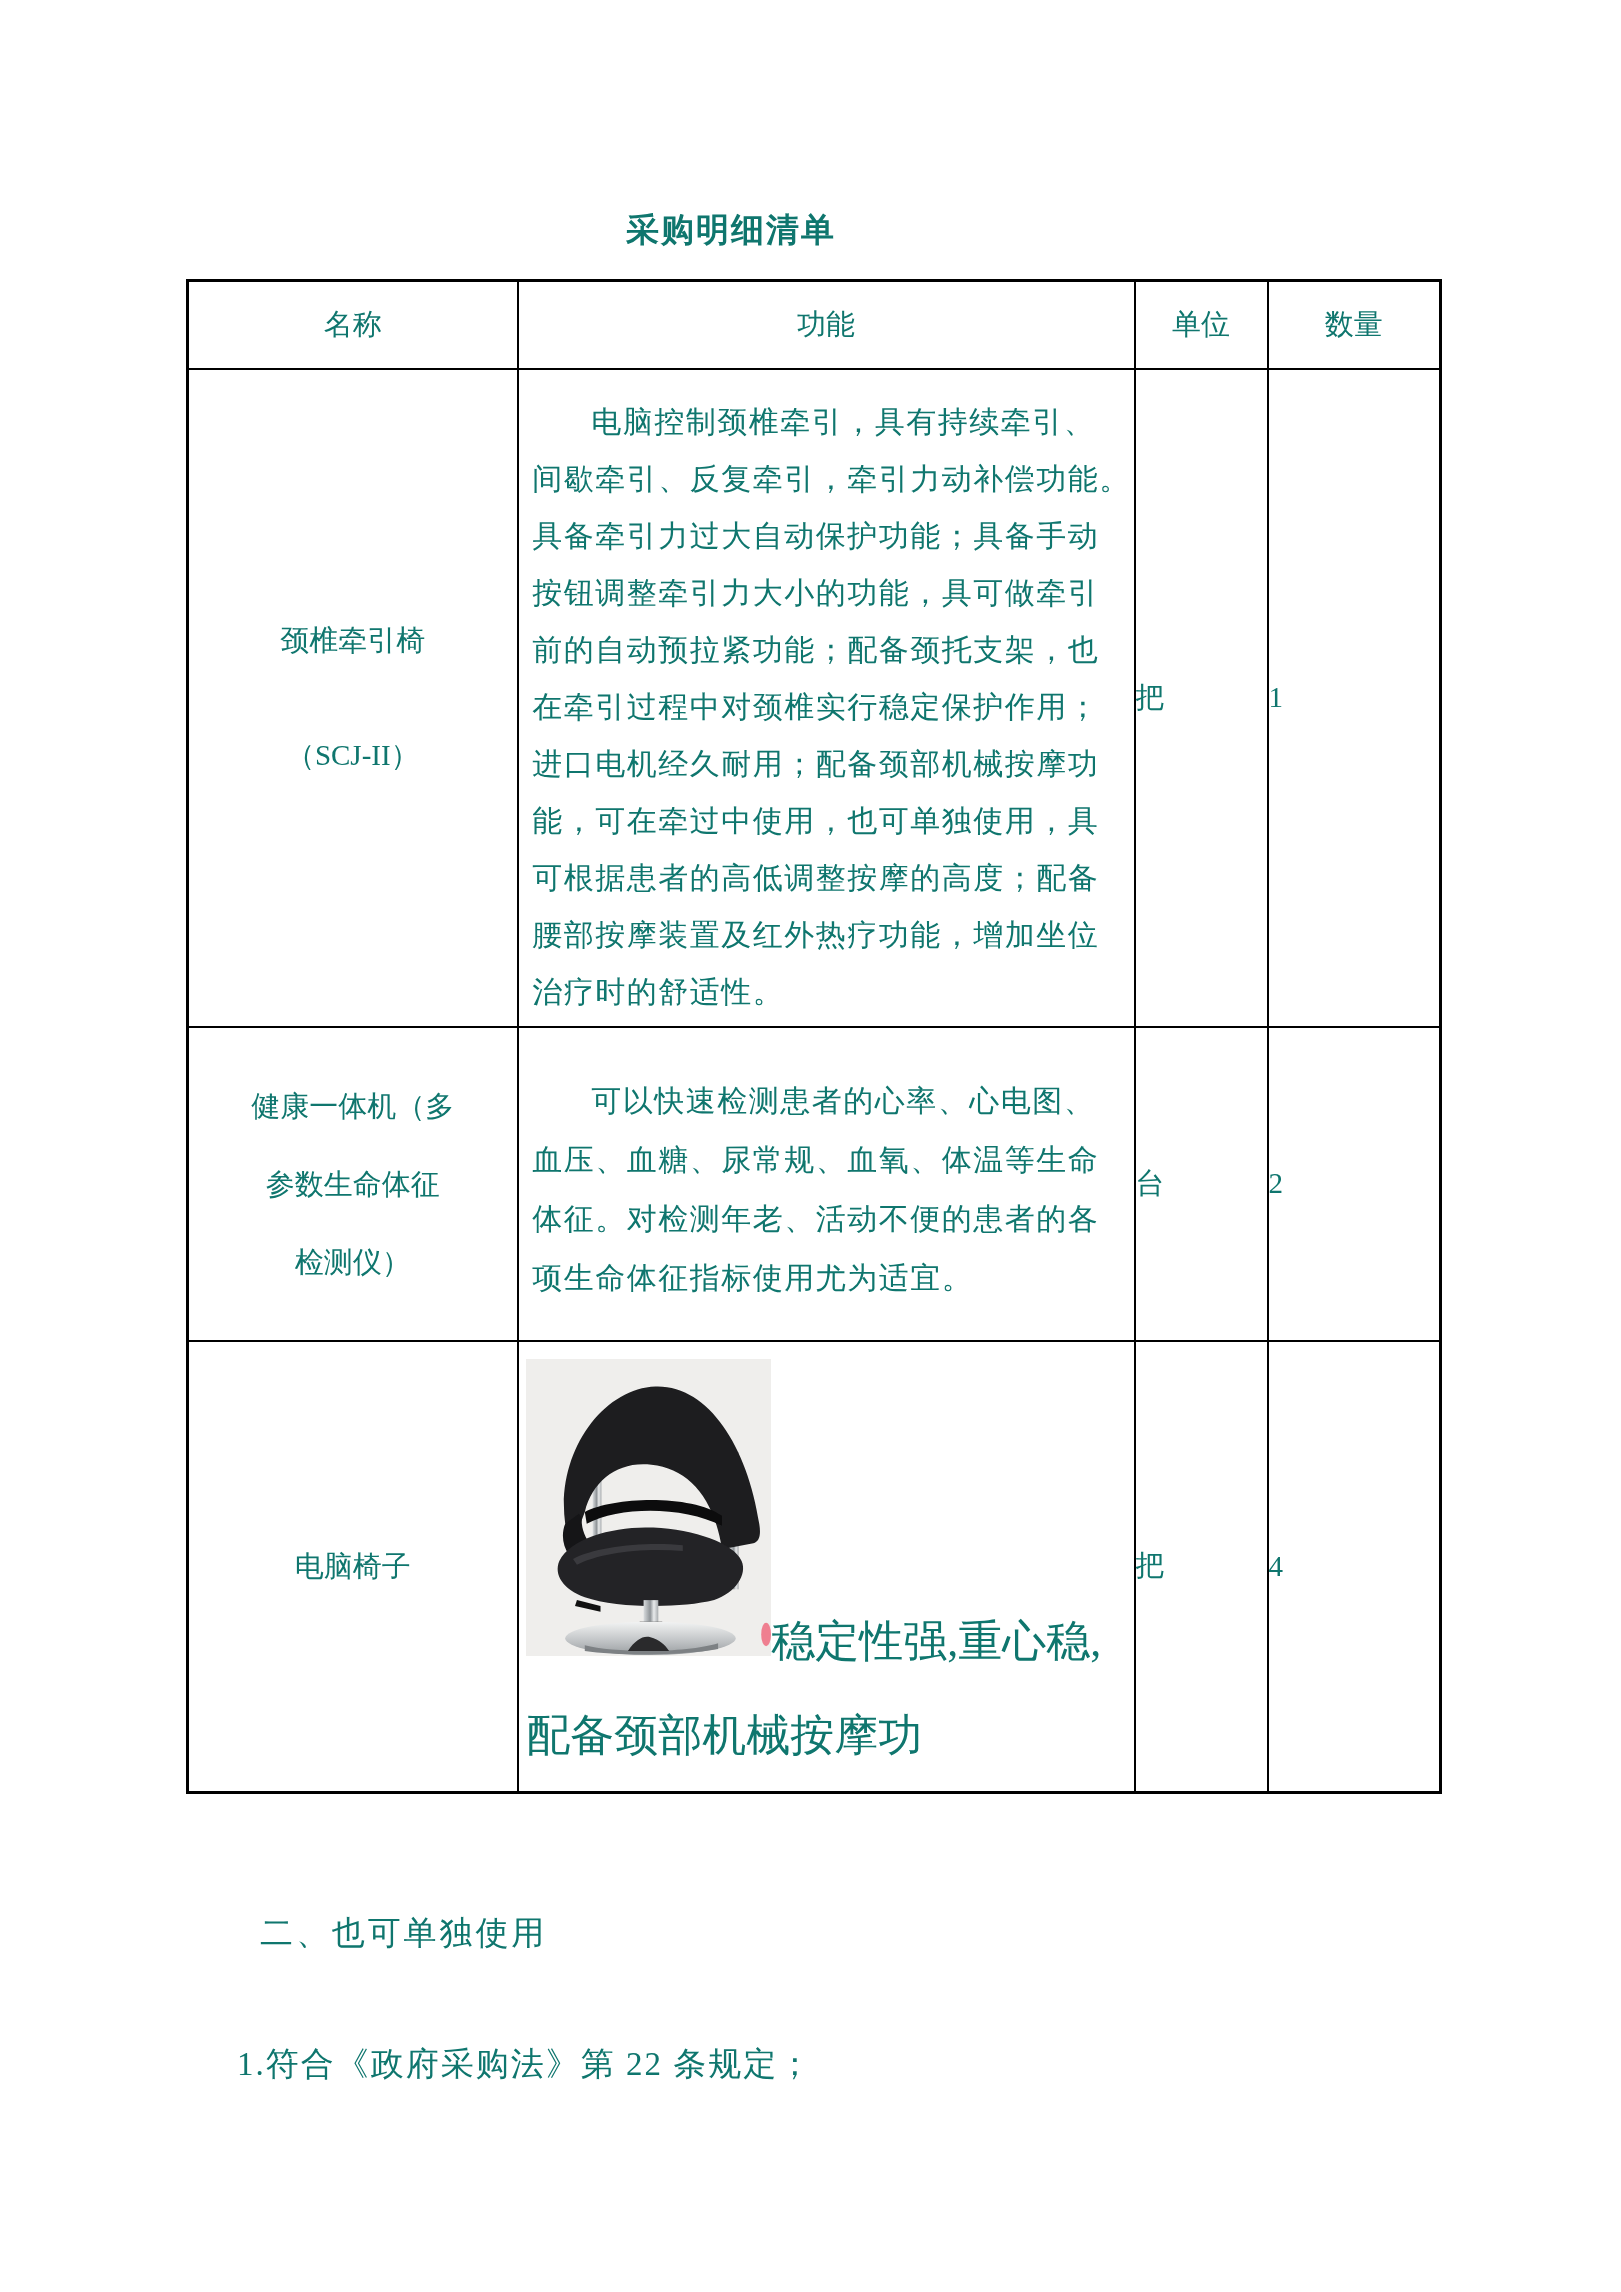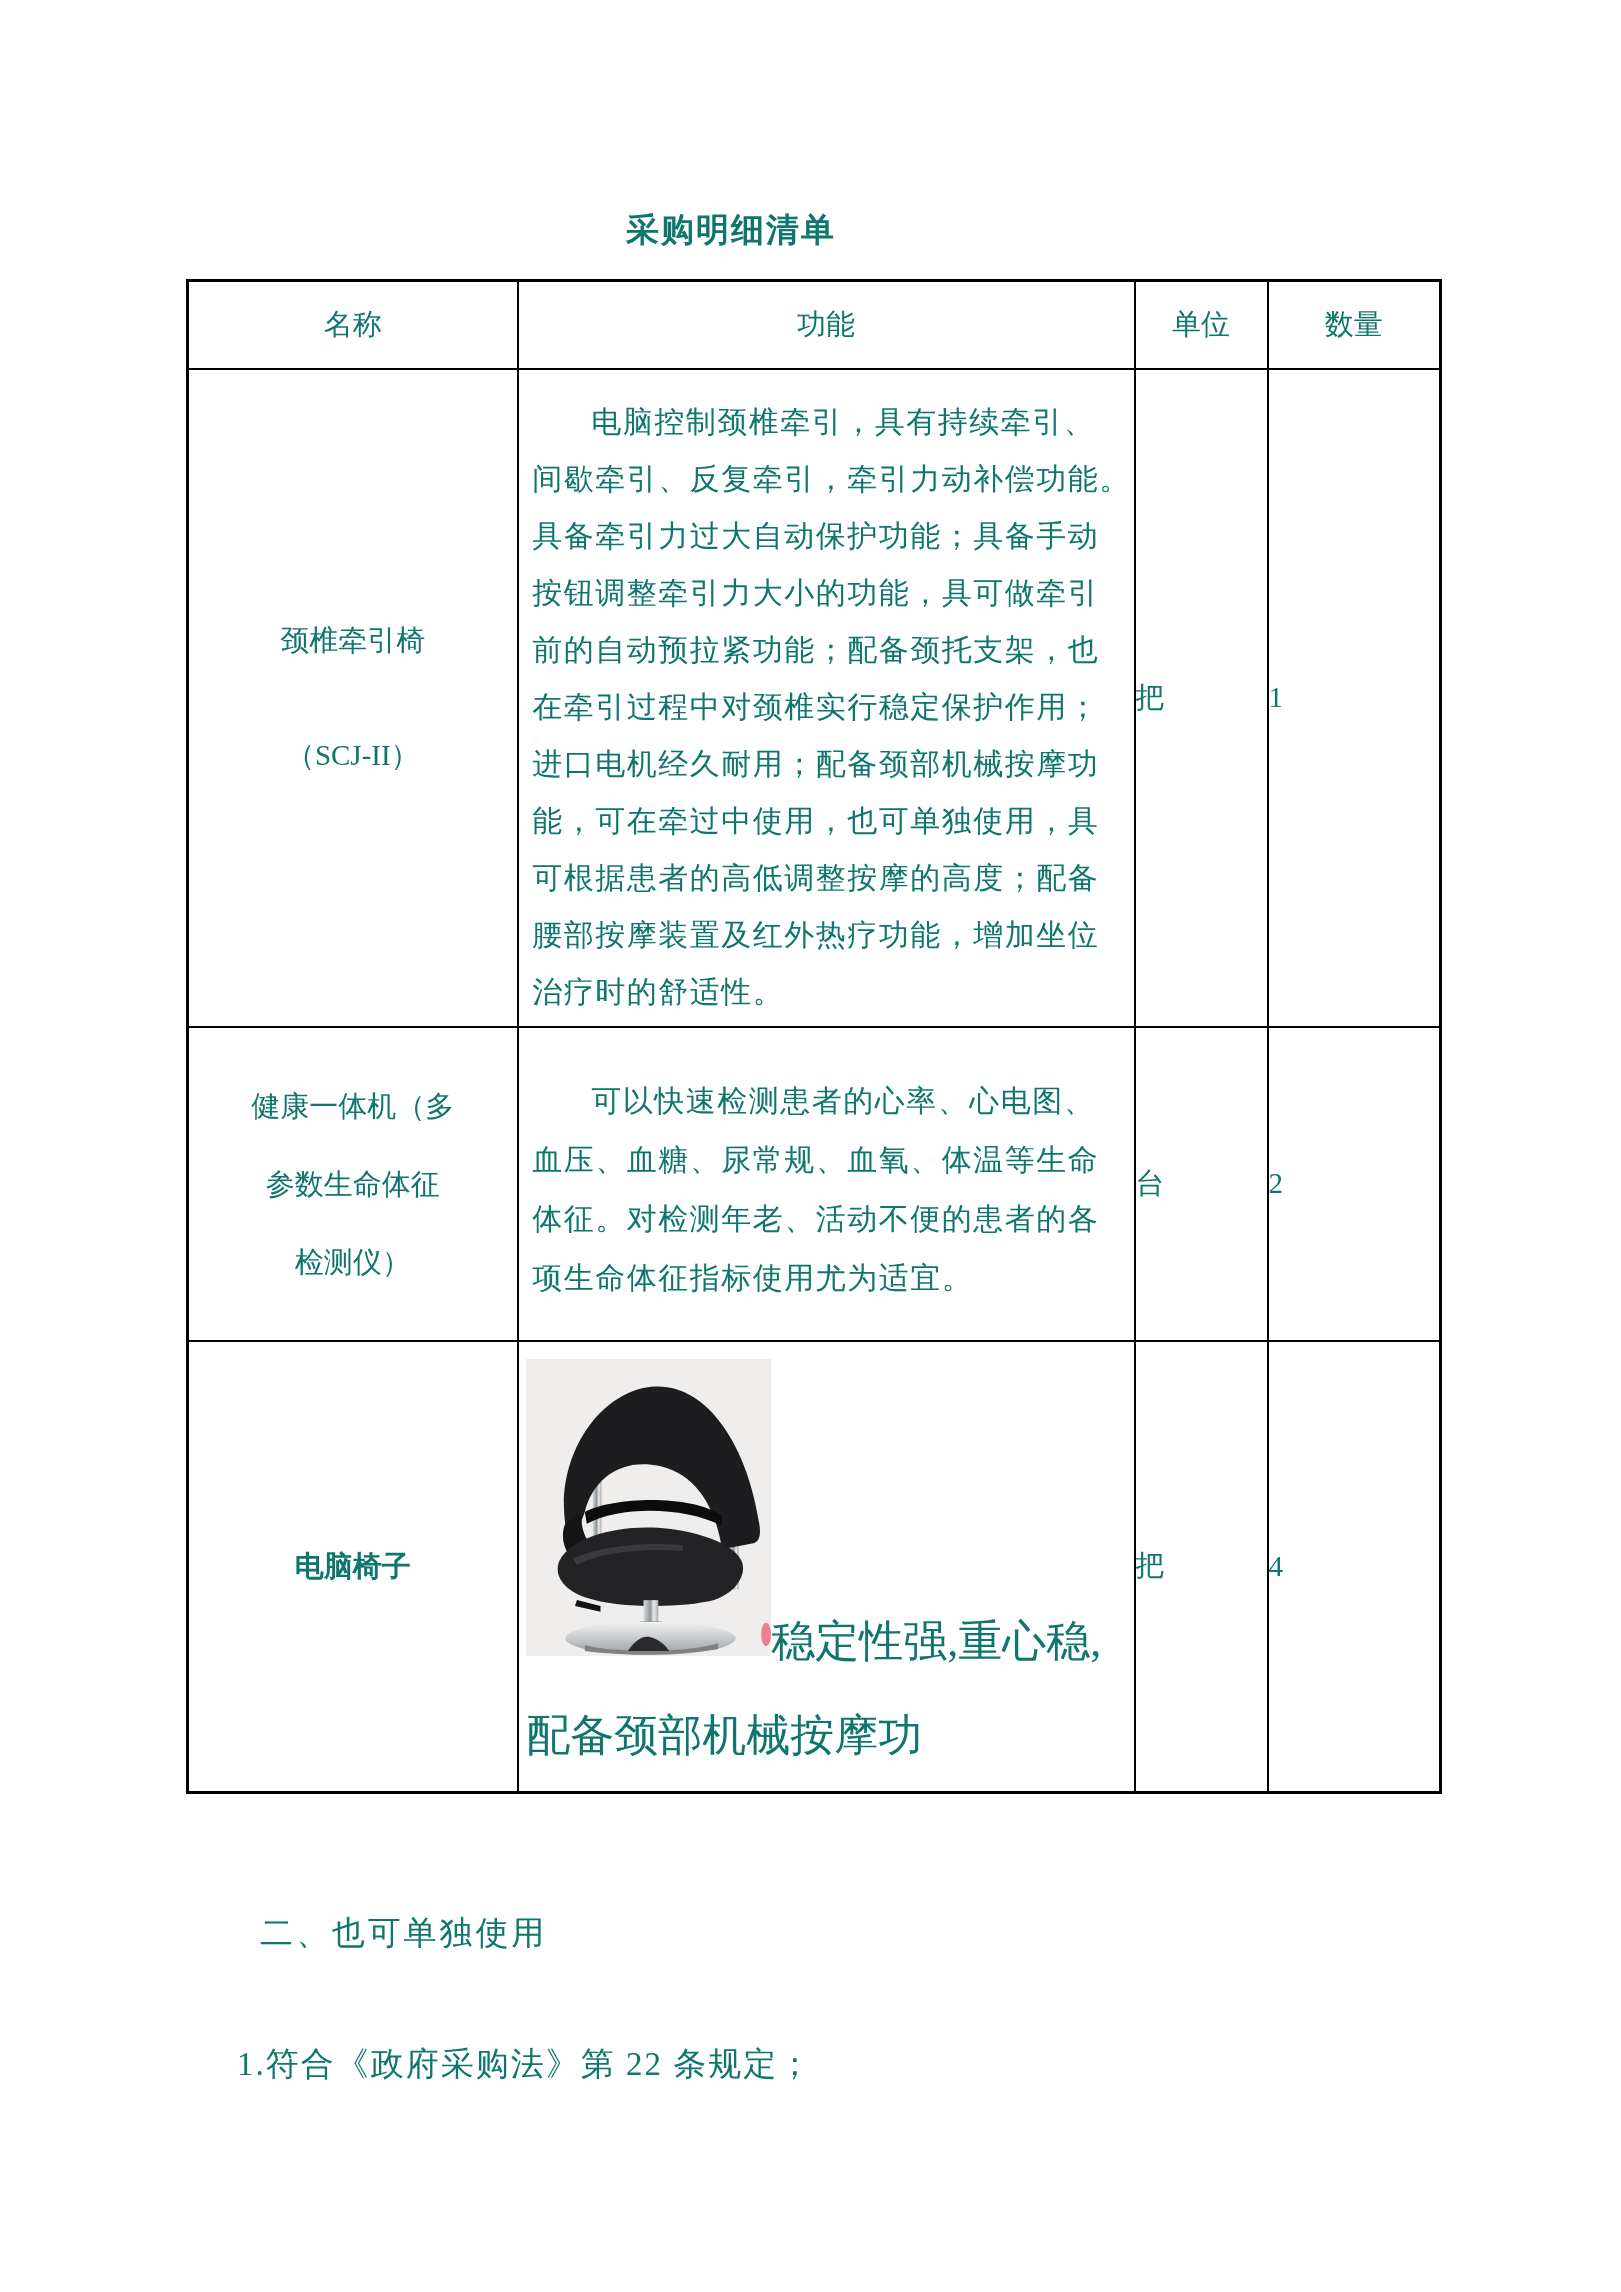--- a/index.html
+++ b/index.html
@@ -44,21 +44,21 @@
     background: #fff;
   }
   tr.header-row { height: 88px; }
   tr.row-1 { height: 658px; }
   tr.row-2 { height: 314px; }
   tr.row-3 { height: 452px; }
 
   td.cell-name { text-align: center; }
   .name-lines-1 { white-space: pre-line; line-height: 115px; font-size: 29px; }
   .name-lines-2 { white-space: pre-line; line-height: 78px;  font-size: 29px; }
-  .name-lines-3 { white-space: pre-line; line-height: 39px;  font-size: 29px; font-weight: bold; }
+  .name-lines-3 { white-space: pre-line; line-height: 39px;  font-size: 29px; }
 
   td.cell-func {
     vertical-align: top;
     text-align: left;
     padding: 17.6px 11.8px 0 13.7px;
   }
   .func-text {
     white-space: pre;
     font-size: 30px;
     line-height: 57px;

